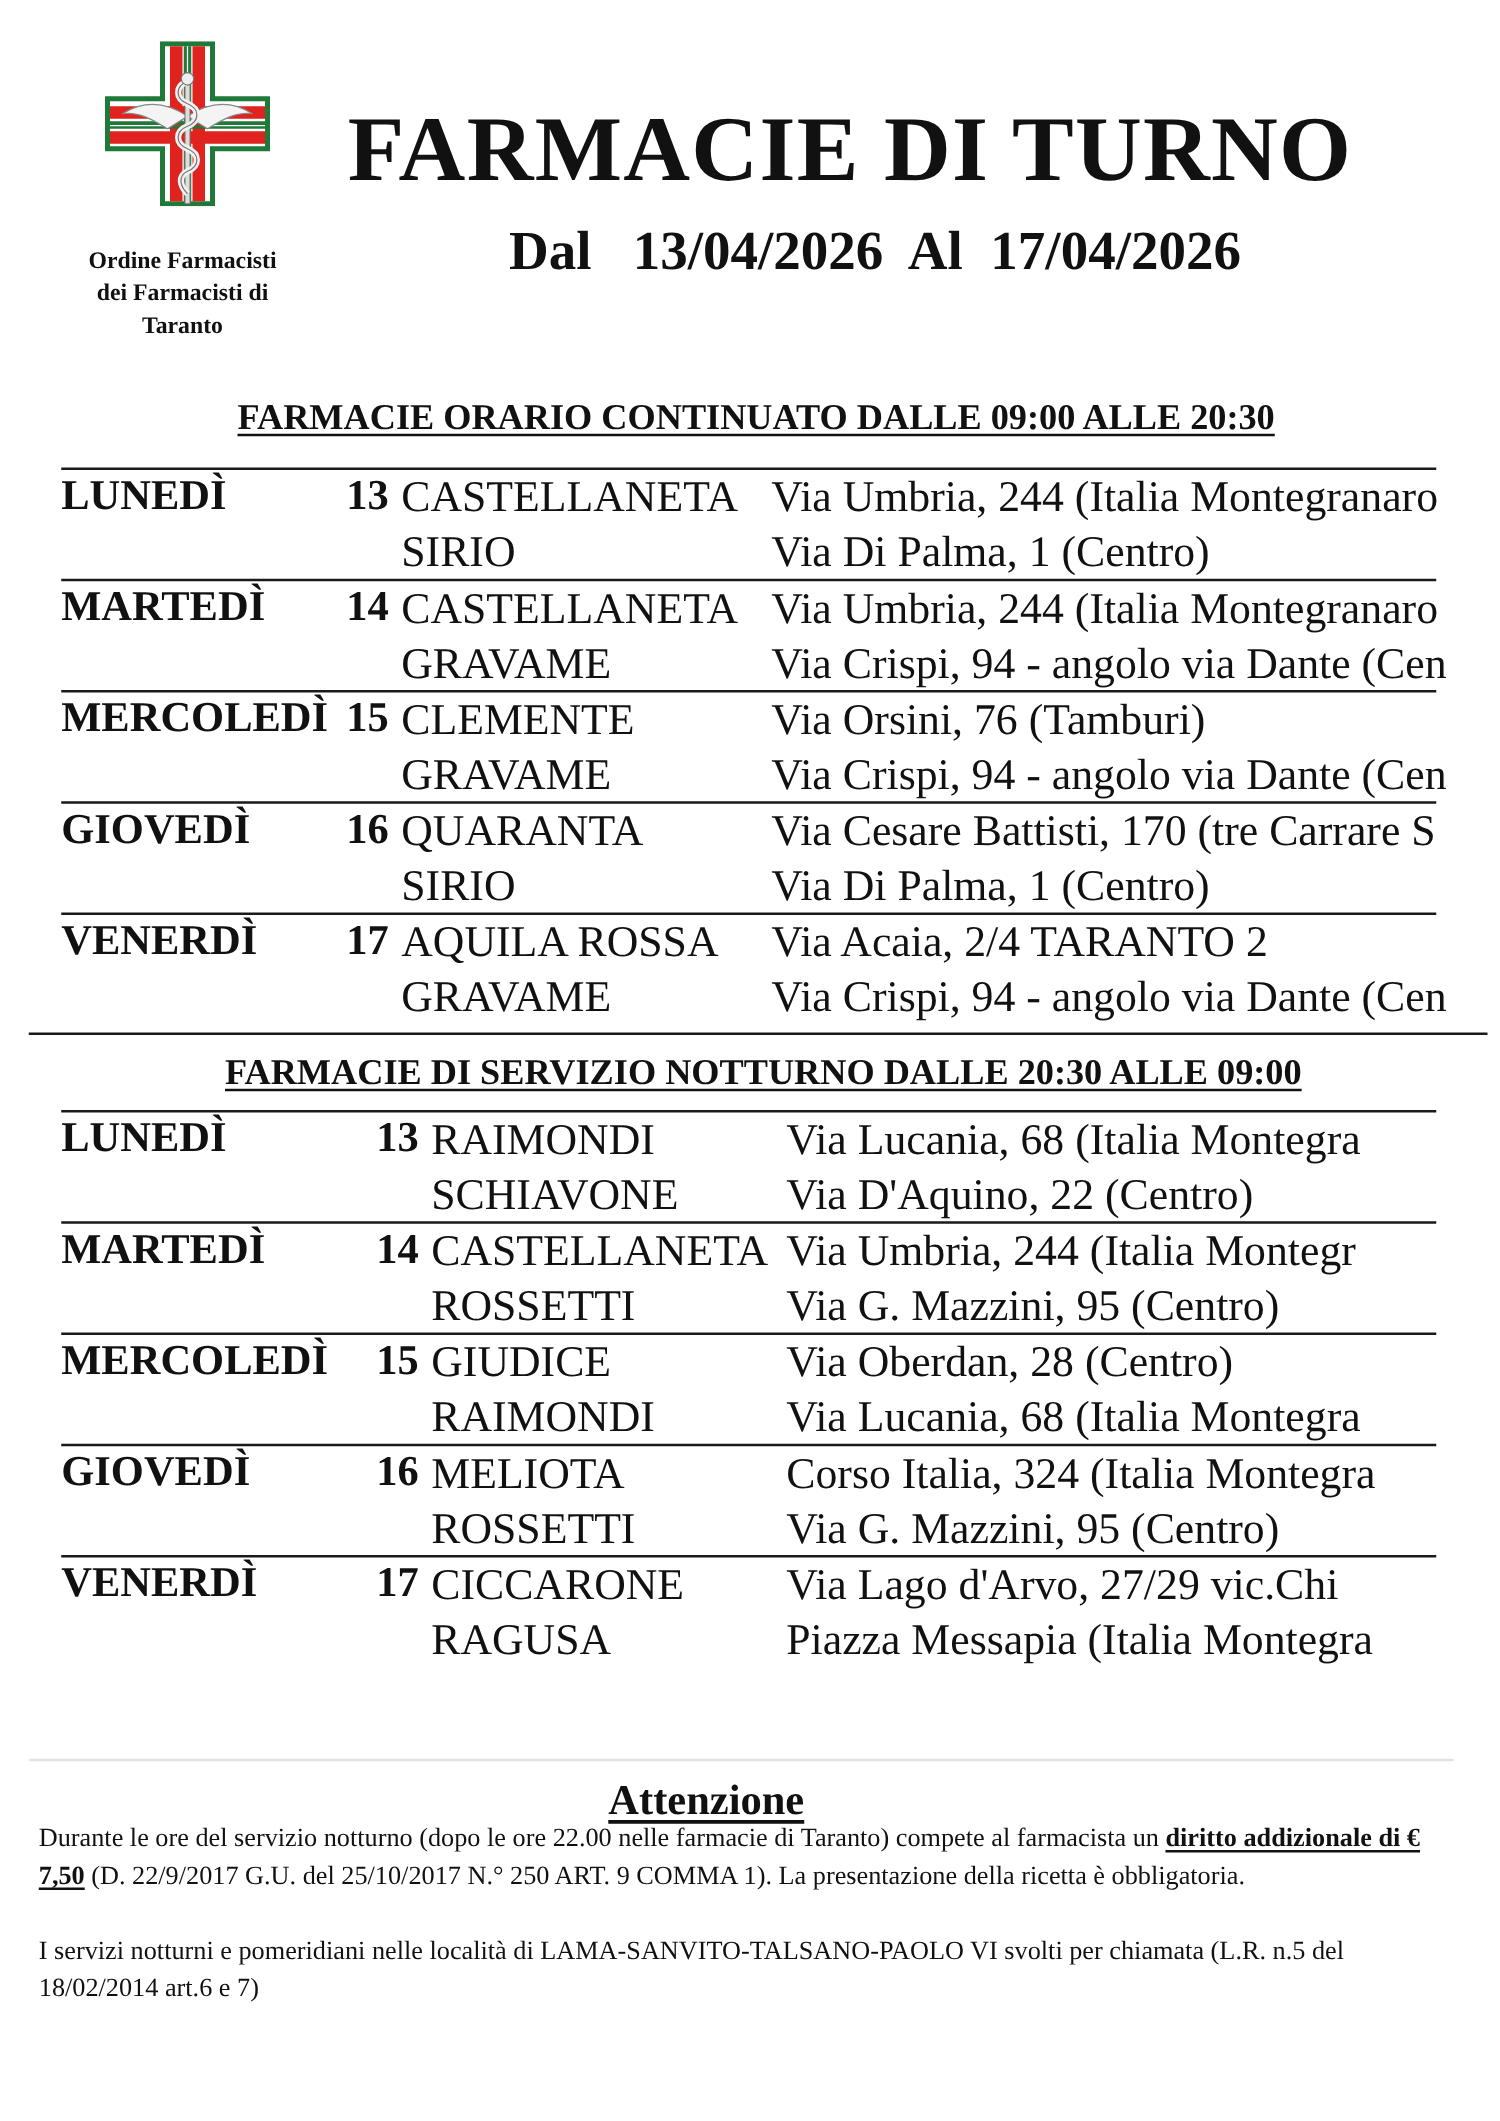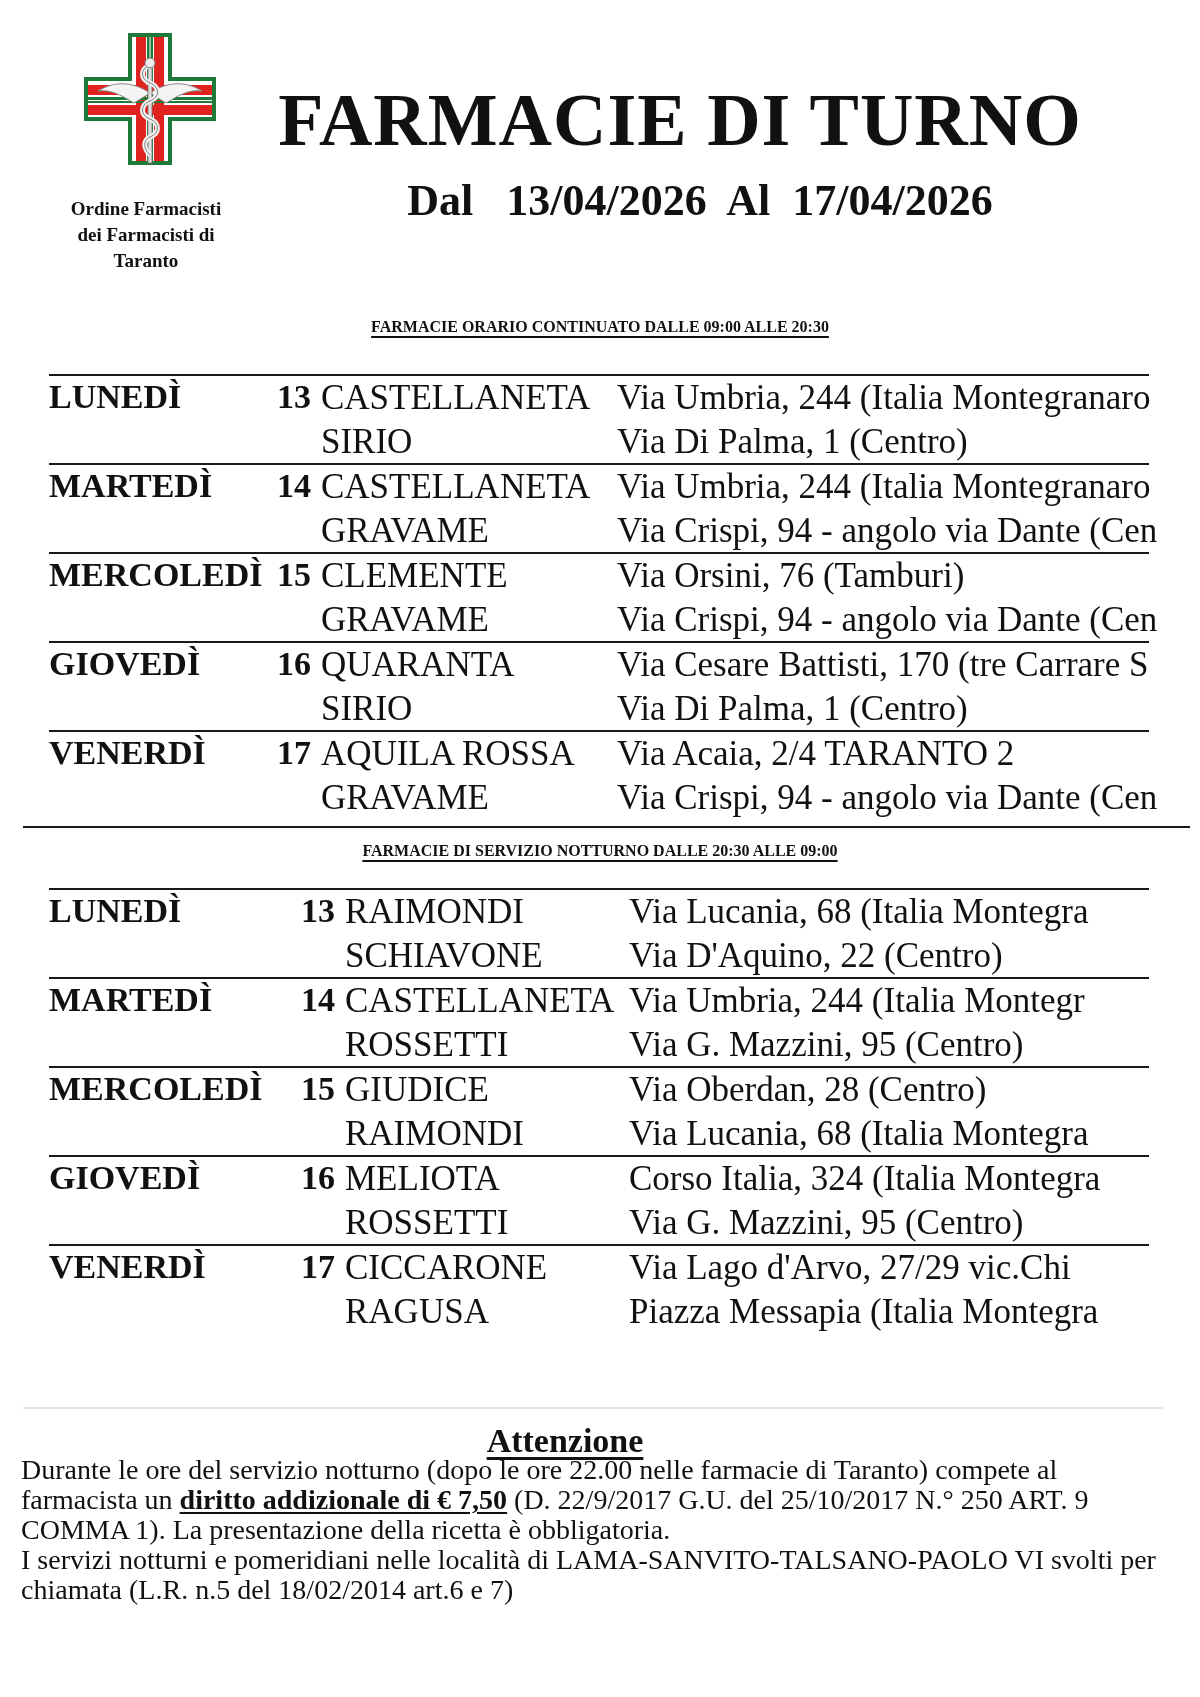--- a/index.html
+++ b/index.html
@@ -3,32 +3,32 @@
 <meta charset="utf-8">
 <style>
   html,body{margin:0;padding:0;background:#fff;}
   body{width:1200px;height:1697px;position:relative;overflow:hidden;
        font-family:"Liberation Serif","DejaVu Serif",serif;color:#111;}
   .abs{position:absolute;}
   .logo{left:84px;top:33px;width:132px;height:132px;}
   .org{left:40px;top:196px;width:212px;text-align:center;font-weight:bold;font-size:19px;line-height:26px;}
   .title{left:200px;top:80px;width:960px;text-align:center;font-weight:bold;font-size:74px;line-height:80px;letter-spacing:1px;white-space:nowrap;}
   .dates{left:270px;top:176px;width:860px;text-align:center;font-weight:bold;font-size:44px;line-height:50px;white-space:pre;}
-  .sec-head{font-weight:bold;font-size:16px;text-decoration:underline;text-decoration-thickness:2px;text-underline-offset:4px;white-space:nowrap;text-align:center;}
+  .sec-head{font-weight:bold;font-size:29px;text-decoration:underline;text-decoration-thickness:2px;text-underline-offset:4px;white-space:nowrap;text-align:center;}
   .table{left:49px;width:1100px;}
   .day-block{position:relative;border-top:2.5px solid #1a1a1a;height:87px;}
   .row{position:relative;height:44px;white-space:nowrap;}
   .day{position:absolute;left:0;top:2px;font-weight:bold;font-size:34px;}
   .num{position:absolute;text-align:right;font-weight:bold;font-size:34px;top:2px;}
   .pharm{position:absolute;font-size:35px;top:2px;}
   .addr{position:absolute;font-size:35px;top:2px;overflow:hidden;}
   .big-rule{left:23px;width:1167px;top:826px;height:0;border-top:2.5px solid #1a1a1a;}
   .faint-rule{left:23px;width:1140px;top:1407px;height:0;border-top:2px solid #e3e3e3;}
   .attn{left:0;width:1130px;top:1412px;text-align:center;font-weight:bold;font-size:34px;text-decoration:underline;text-decoration-thickness:2.5px;text-underline-offset:5px;margin-top:10px;}
-  .note{left:21px;width:1140px;font-size:28px;line-height:30px;}
+  .note{left:31px;width:1140px;font-size:21px;line-height:30px;}
   .note b{text-decoration:underline;text-decoration-thickness:2px;text-underline-offset:3px;}
 </style>
 </head>
 <body>
 
 <div class="abs logo">
   <svg width="132" height="132" viewBox="0 0 132 132">
 
     <path d="M44 0 H88 V44 H132 V88 H88 V132 H44 V88 H0 V44 H44 Z" fill="#1f7a3a"></path>
     <path d="M48 4 H84 V48 H128 V84 H84 V128 H48 V84 H4 V48 H48 Z" fill="#fff"></path>

